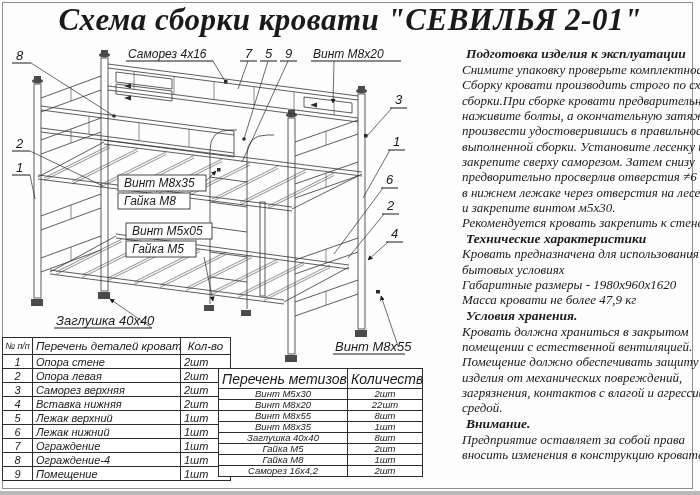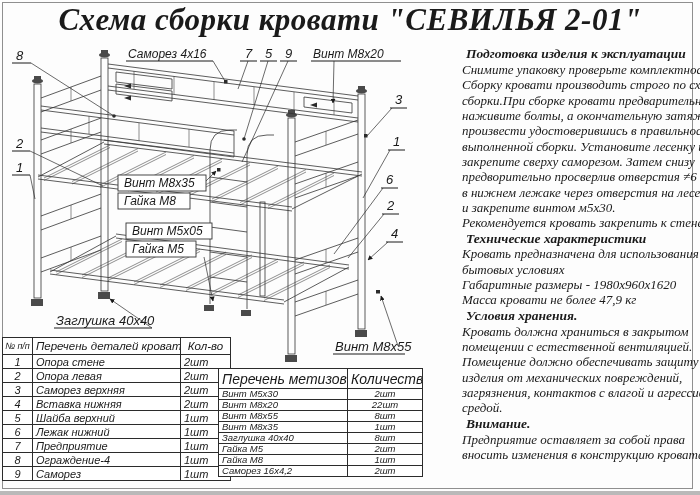--- a/index.html
+++ b/index.html
@@ -42,21 +42,21 @@
   #parts th.c0 { font-size:9px; padding:0 1px; }
   #parts td { height:13px; font-size:11px; }
   #parts .c0 { width:27px; text-align:center; }
   #parts .c1 { width:141px; text-align:left; }
   #parts .c2 { width:43px; }
   #hardware { left:218px; top:368px; width:190px; }
   #hardware th { height:19px; font-size:14px; text-align:center; }
   #hardware td { height:10px; font-size:9.5px; line-height:10px; }
   #hardware .h0 { width:122px; }
   #hardware .h1 { width:68px;margin-top:16px; }
-  #hardware td.h0 { text-align:left; }
+  #hardware td.h0 { text-align:center; }
   #hardware td.h1 { text-align:center; }
 </style>
 </head>
 <body>
 
 <div class="frame"></div>
 <div class="title">Схема сборки кровати "СЕВИЛЬЯ 2-01"</div>
 
 <svg class="diagram" viewBox="0 0 410 320">
   <defs>
@@ -361,41 +361,41 @@
         <td class="c1">Саморез верхняя</td>
         <td class="c2">2шт</td>
       </tr>
     <tr>
         <td class="c0">4</td>
         <td class="c1">Вставка нижняя</td>
         <td class="c2">2шт</td>
       </tr>
     <tr>
         <td class="c0">5</td>
-        <td class="c1">Шайба верхний</td>
+        <td class="c1">Лежак верхний</td>
         <td class="c2">1шт</td>
       </tr>
     <tr>
         <td class="c0">6</td>
         <td class="c1">Лежак нижний</td>
         <td class="c2">1шт</td>
       </tr>
     <tr>
         <td class="c0">7</td>
-        <td class="c1">Предприятие</td>
+        <td class="c1">Ограждение</td>
         <td class="c2">1шт</td>
       </tr>
     <tr>
         <td class="c0">8</td>
         <td class="c1">Ограждение-4</td>
         <td class="c2">1шт</td>
       </tr>
     <tr>
         <td class="c0">9</td>
-        <td class="c1">Саморез</td>
+        <td class="c1">Помещение</td>
         <td class="c2">1шт</td>
       </tr>
   </tbody>
 </table>
 
 <table class="tbl" id="hardware">
   <thead>
     <tr>
       <th class="h0">Перечень метизов</th>
       <th class="h1">Количество</th>

